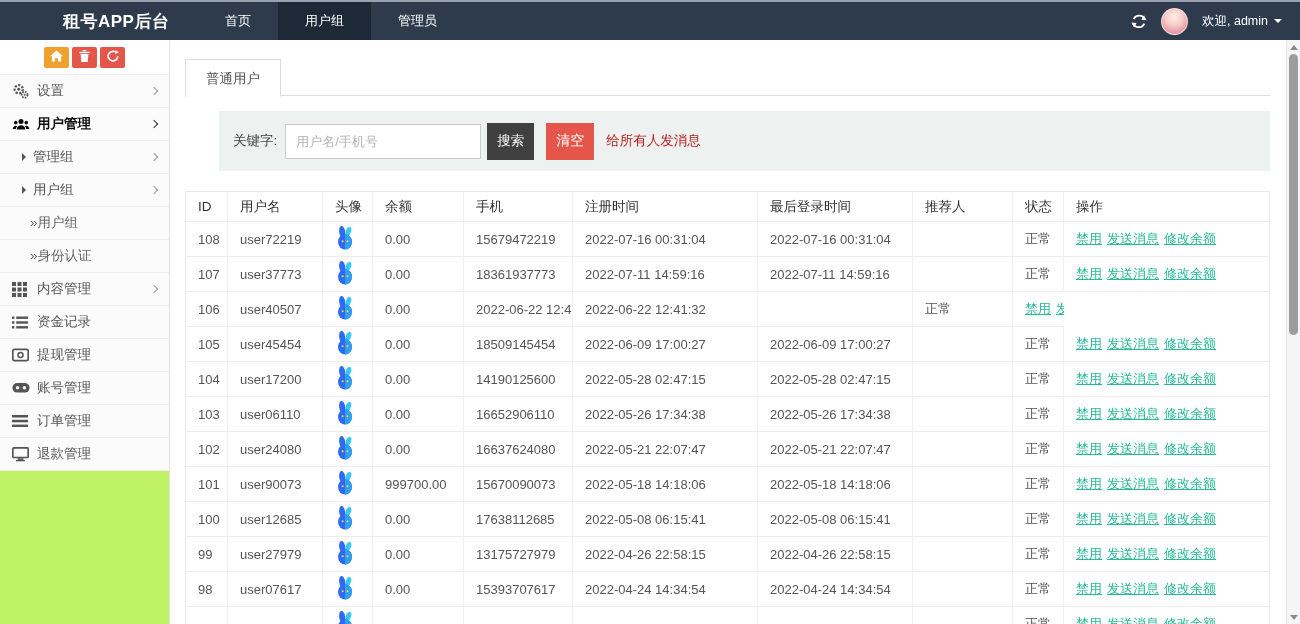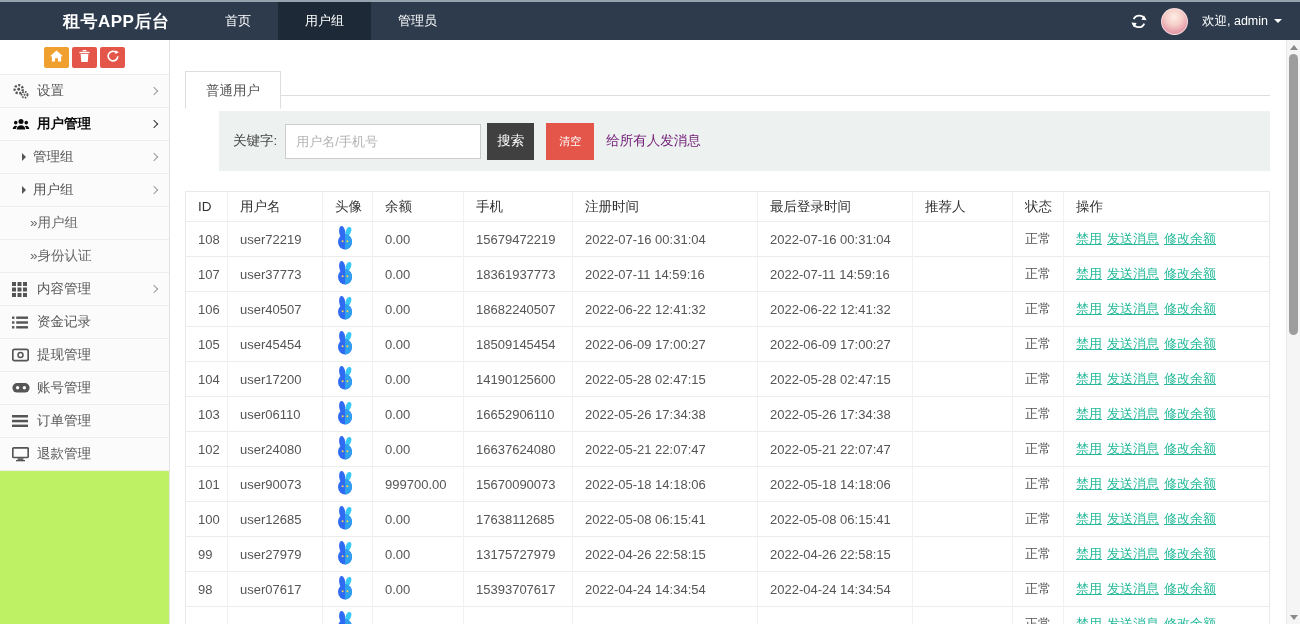--- a/index.html
+++ b/index.html
@@ -42,34 +42,34 @@
   .tri { width:0; height:0; border-left:4px solid #555; border-top:4px solid transparent;
     border-bottom:4px solid transparent; margin-right:7px; }
   .chev { margin-left:auto; width:6px; height:6px; border-top:1.5px solid #9a9a9a;
     border-right:1.5px solid #9a9a9a; transform:rotate(45deg); }
   .side-item.active .chev { border-color:#333; }
 
   
   .content { flex:1; padding:18px 30px 0 15px; overflow:hidden; background:#fff; }
   .tabbar { border-bottom:1px solid #ddd; height:38px; }
   .tab { display:inline-block; height:38px; line-height:37px; padding:0 20px; background:#fff;
-    border:1px solid #ddd; border-bottom:1px solid #fff; margin-bottom:-1px; position:relative; top:13px;
+    border:1px solid #ddd; border-bottom:1px solid #fff; margin-bottom:-1px; position:relative; top:1px;
     font-size:13.5px; color:#555; cursor:pointer; }
 
   .search-panel { margin-top:15px; height:60px; background:#edf1f0;
     display:flex; align-items:center; padding:0 14px;margin-left:34px; }
   .kw-label { font-size:13.5px; color:#444; margin-right:8px; }
   .kw-input { width:196px; height:35px; border:1px solid #ccc; padding:4px 10px;
     font-size:13px; color:#333; background:#fff; font-family:inherit; }
   .kw-input::placeholder { color:#b3b3b3; }
   .btn-search { margin-left:6px; min-width:46px; height:37px; background:#404040; color:#fff;
     border:none; font-size:13.5px; cursor:pointer; font-family:inherit; padding:0 10px; }
   .btn-clear { margin-left:12px; min-width:48px; height:37px; background:#e4564a; color:#fff;
-    border:none; font-size:11px; cursor:pointer; font-family:Liberation Serif, serif; padding:0 10px; }
-  .broadcast { margin-left:12px; color:#701a75; font-size:13.5px; text-decoration:none; cursor:pointer; }
+    border:none; font-size:14px; cursor:pointer; font-family:Liberation Serif, serif; padding:0 10px; }
+  .broadcast { margin-left:12px; color:#b91c1c; font-size:13.5px; text-decoration:none; cursor:pointer; }
 
   
   .table-wrap { margin-top:20px; border:1px solid #e9e9e9; border-bottom:none; height:433px; overflow:hidden; }
   .trow { display:grid; grid-template-columns:42px 95px 50px 91px 109px 185px 155px 100px 51px 1fr; }
   .cell { display:flex; align-items:center; padding-left:12px; border-right:1px solid #f1f1f1;
     border-bottom:1px solid #ececec; font-size:13px; color:#555; height:35px; overflow:hidden; white-space:nowrap; }
   .cell:last-child { border-right:none; }
   .trow.head .cell { height:30px; font-weight:normal; color:#333; font-size:13.5px; }
   .op-link { color:#26b99a; text-decoration:underline; margin-right:5px; font-size:13px; cursor:pointer; }
 
@@ -336,21 +336,20 @@
               <span><svg width="20" height="24" viewBox="0 0 20 24">
                   <ellipse cx="7.2" cy="6" rx="3" ry="6" transform="rotate(-8 7.2 6)" fill="#2f6bf2"></ellipse>
                   <ellipse cx="13.4" cy="5.4" rx="2.6" ry="4.6" transform="rotate(20 13.4 5.4)" fill="#38c8f5"></ellipse>
                   <ellipse cx="10" cy="15.8" rx="7" ry="7.6" fill="#2f6bf2"></ellipse>
                   <path d="M10 8.2c3.9 0 7 3.4 7 7.6s-3.1 7.6-7 7.6z" fill="#2f9ff0"></path>
                   <circle cx="7.6" cy="15.2" r="1" fill="#ffd24a"></circle>
                   <circle cx="12.4" cy="15.2" r="1" fill="#ffd24a"></circle>
                 </svg></span>
             </div>
             <div class="cell">0.00</div>
-            <div class="cell">18682240507</div>
             <div class="cell">2022-06-22 12:41:32</div>
             <div class="cell">2022-06-22 12:41:32</div>
             <div class="cell"></div>
             <div class="cell">正常</div>
             <div class="cell">
               <a class="op-link">禁用</a>
               <a class="op-link">发送消息</a>
               <a class="op-link">修改余额</a>
             </div>
           </div>

